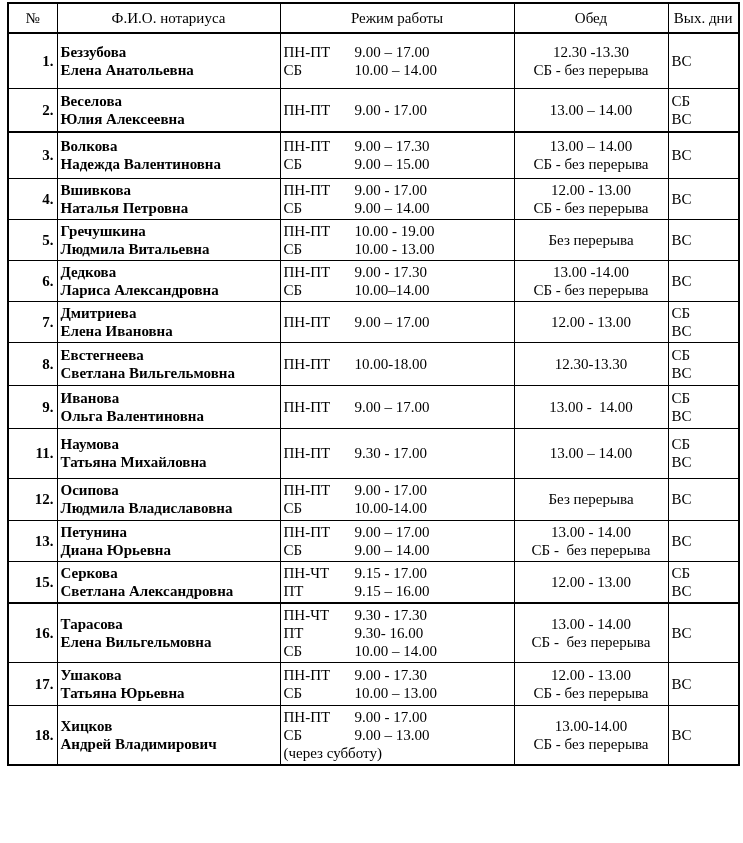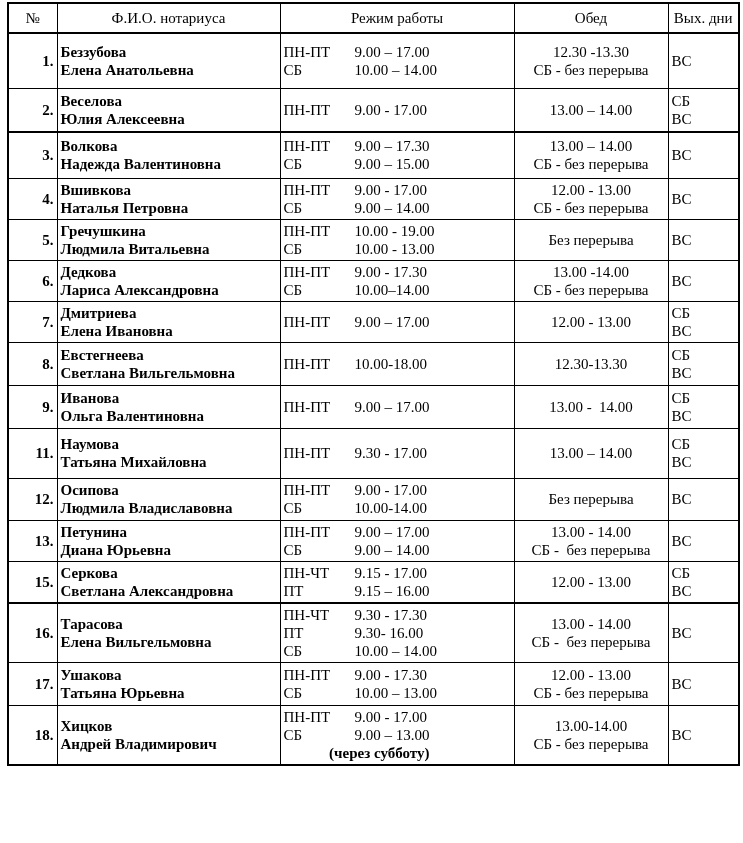--- a/index.html
+++ b/index.html
@@ -58,23 +58,22 @@
   .sched-grid {
     display: inline-grid;
     grid-template-columns: 63px auto;
     column-gap: 8px;
     text-align: left;
   }
   .sched-grid .day  { white-space: pre; }
   .sched-grid .time { white-space: pre; }
   .sched-grid .note {
     grid-column: 1 / -1;
-    text-align: right;
+    text-align: left;
     white-space: pre;
-    font-weight: bold;
   }
   td.c-lunch { text-align: center; }
   td.c-lunch .line { white-space: pre; }
   td.c-wd { text-align: left; }
 
   
   tbody tr:nth-child(1)  { height: 55px; }
   tbody tr:nth-child(2)  { height: 44px; }
   tbody tr:nth-child(3)  { height: 46px; }
   tbody tr:nth-child(4)  { height: 39px; }

